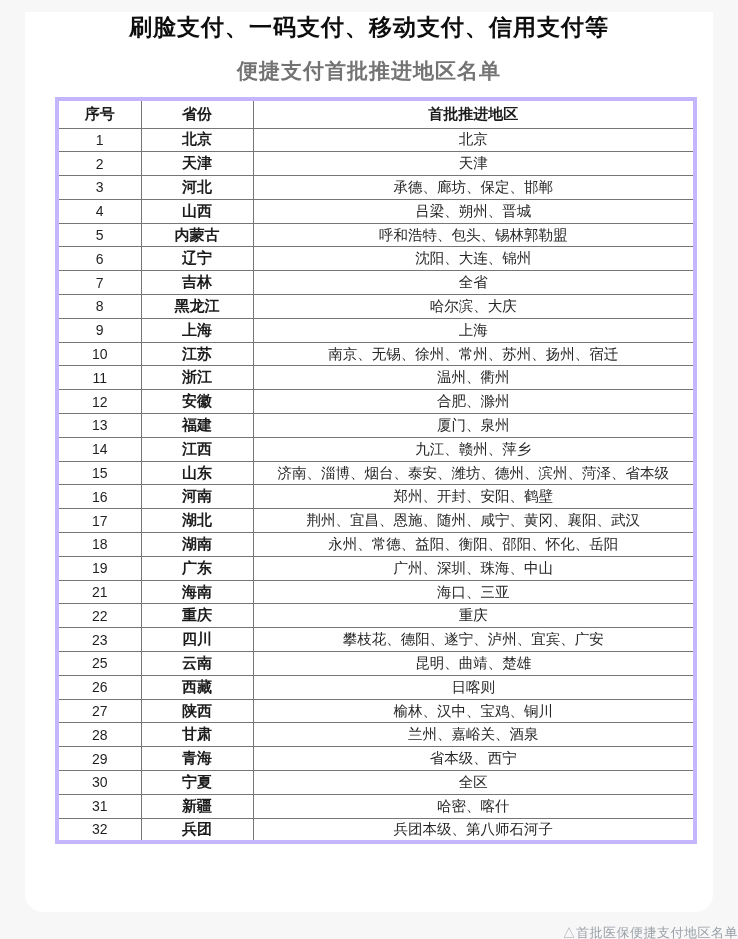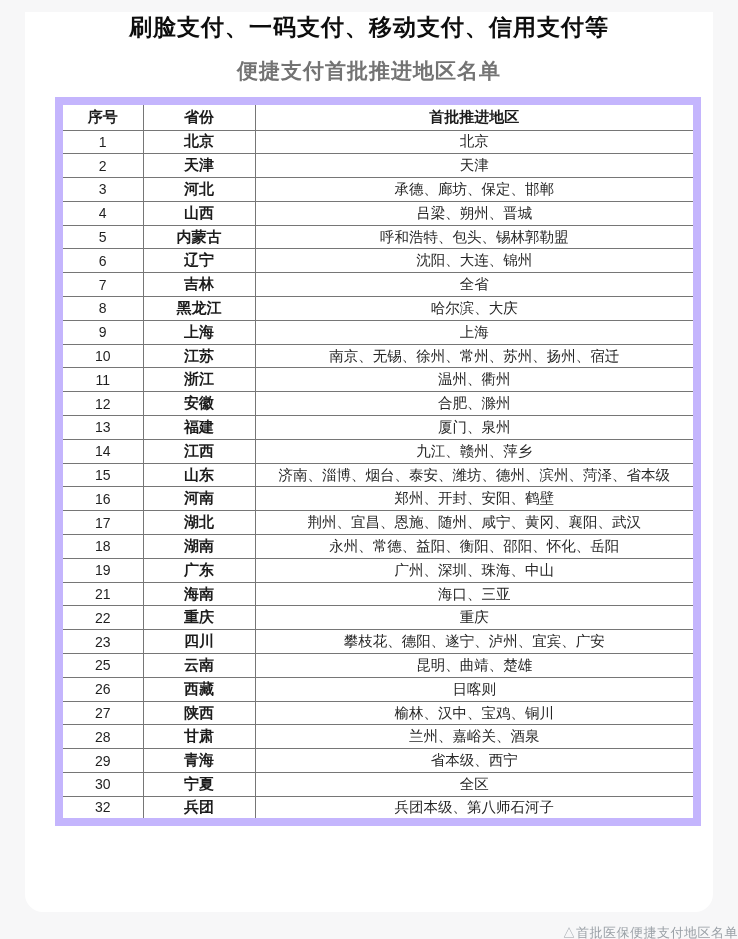--- a/index.html
+++ b/index.html
@@ -33,21 +33,21 @@
     font-weight: 700;
     font-size: 21px;
     letter-spacing: 1px;
     color: #737373;
   }
   table.region-table {
     border-collapse: collapse;
     table-layout: fixed;
     width: 638px;
     margin: 12px 12px 0 30px;
-    border: 8px solid #c4b5fd;
+    border: 4px solid #c4b5fd;
   }
   .region-table th, .region-table td {
     border: 1px solid #767676;
     text-align: center;
     vertical-align: middle;
     padding: 1px 4px;
     overflow: hidden;
     white-space: nowrap;
   }
   .region-table th {
@@ -234,20 +234,25 @@
           <td class="col-no">29</td>
           <td class="col-province">青海</td>
           <td class="col-regions">省本级、西宁</td>
         </tr>
         <tr>
           <td class="col-no">30</td>
           <td class="col-province">宁夏</td>
           <td class="col-regions">全区</td>
         </tr>
         <tr>
+          <td class="col-no">31</td>
+          <td class="col-province">新疆</td>
+          <td class="col-regions">哈密、喀什</td>
+        </tr>
+        <tr>
           <td class="col-no">32</td>
           <td class="col-province">兵团</td>
           <td class="col-regions">兵团本级、第八师石河子</td>
         </tr>
       </tbody>
   </table>
 </div>
 
 <div class="caption">△首批医保便捷支付地区名单</div>
 

